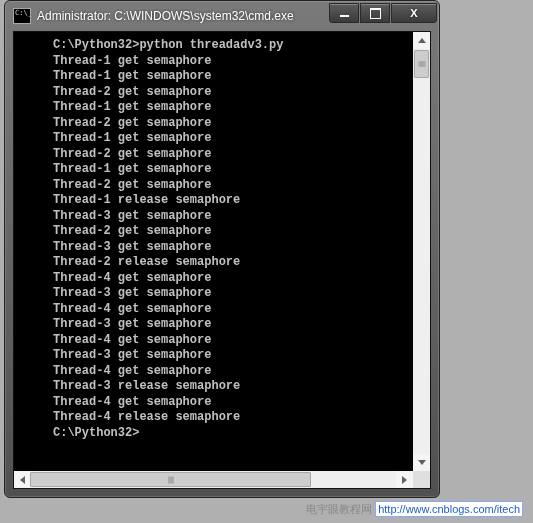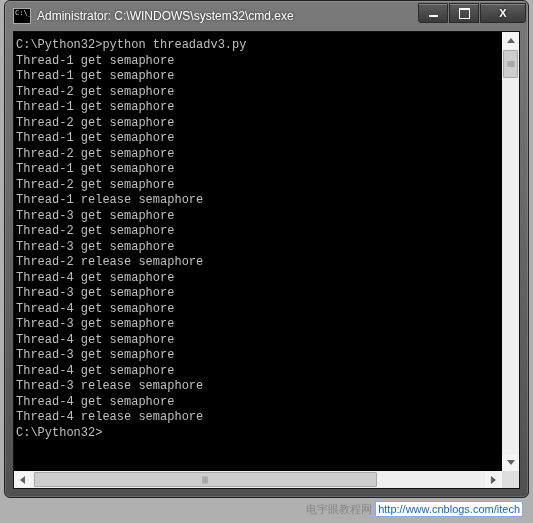--- a/index.html
+++ b/index.html
@@ -8,21 +8,21 @@
     width: 533px;
     height: 523px;
     font-family: Consolas, "Courier New", monospace;
     background: #b0b0b0;
     overflow: hidden;
   }
   .outer-frame {
     position: absolute;
     left: 4px;
     top: 0;
-    width: 525px;
+    width: 436px;
     height: 498px;
     background: linear-gradient(to bottom, #7a7a7a, #505050);
     border: 1px solid #222;
     border-radius: 6px;
     box-shadow: inset 0 0 0 1px rgba(255,255,255,0.15);
     box-sizing: border-box;
   }
   .title-bar {
     height: 30px;
     display: flex;
@@ -115,21 +115,21 @@
     right: 17px;
     top: 0;
     bottom: 17px;
     padding: 6px 2px 2px 2px;
     color: #c0c0c0;
     font-family: Consolas, "Courier New", monospace;
     font-size: 12px;
     line-height: 15.5px;
     white-space: pre;
   }
-  .line { display: block; font-weight: normal; }
+  .line { display: block; font-weight: bold; margin-left: 37px; }
   .scrollbar-v {
     position: absolute;
     right: 0;
     top: 0;
     bottom: 17px;
     width: 17px;
     background: #efefef;
   }
   .scrollbar-h {
     position: absolute;

